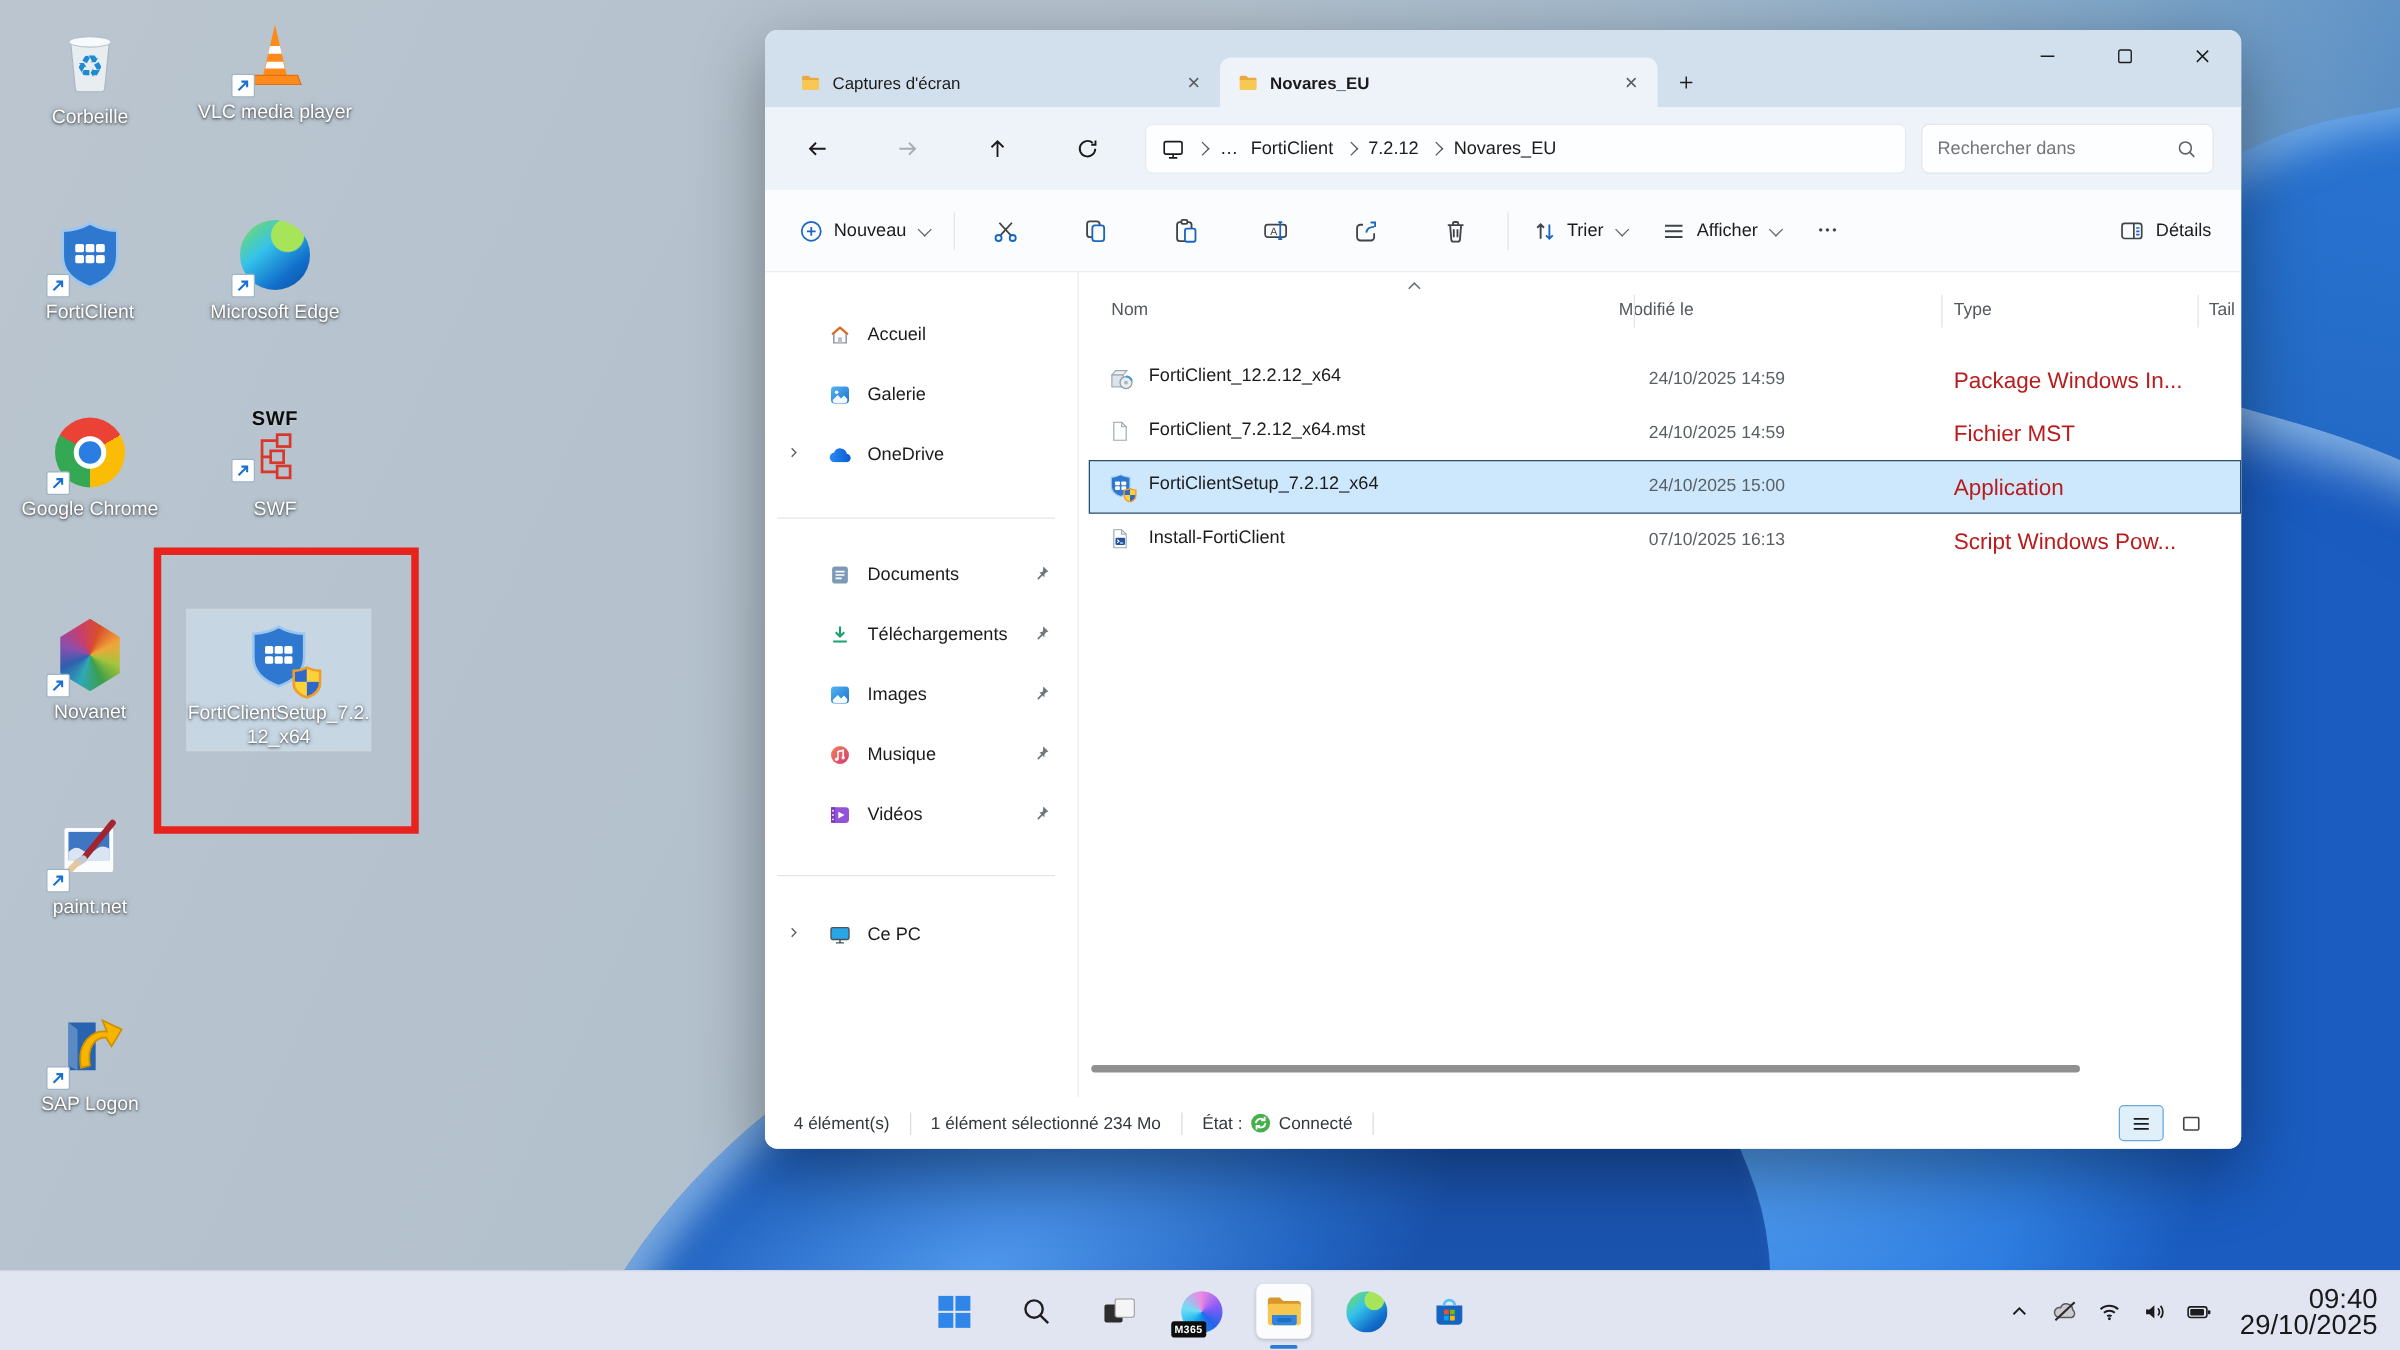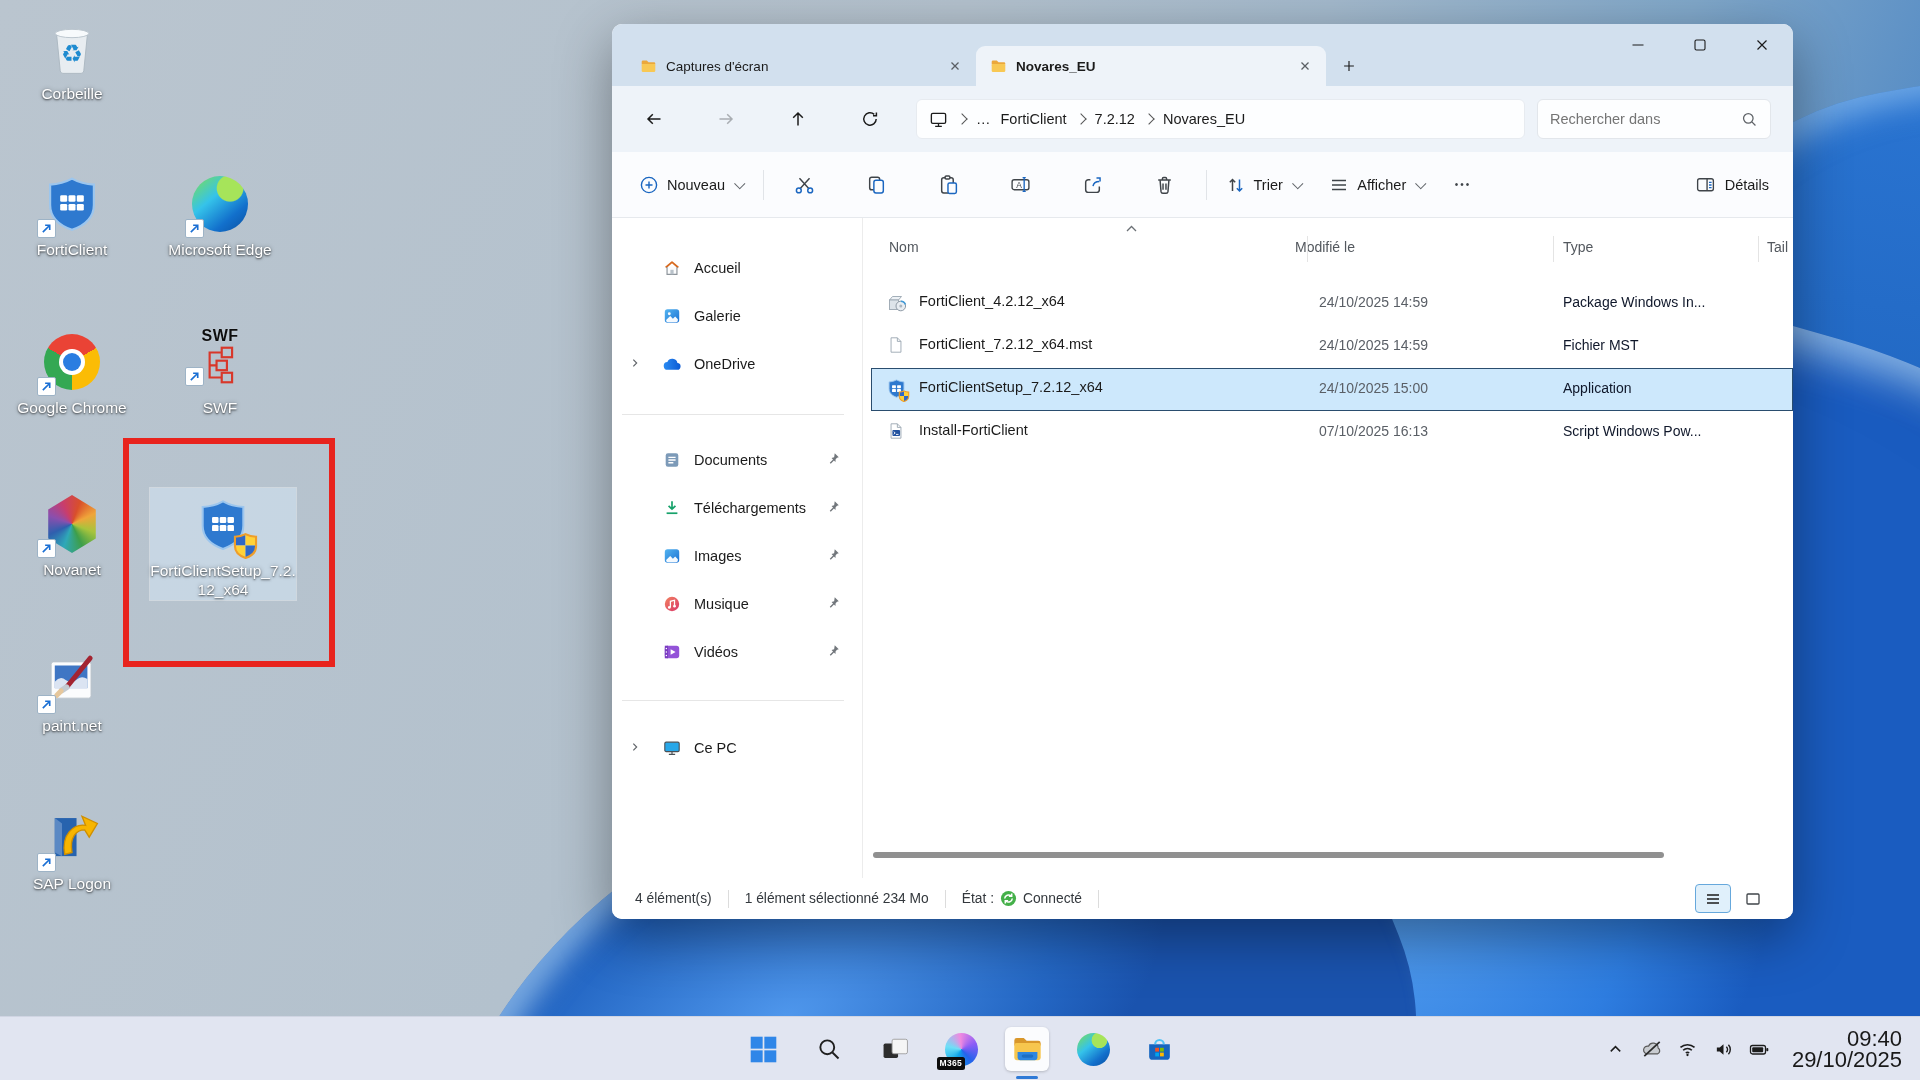--- a/index.html
+++ b/index.html
@@ -94,21 +94,21 @@
   .ssep{position:absolute;left:10px;right:18px;height:1px;background:#e6e6e6;}
 
   .flist{flex:1;position:relative;}
   .fhead{position:absolute;left:0;top:14px;right:0;height:34px;font-size:14px;color:#53585e;}
   .hcell{position:absolute;top:7px;white-space:nowrap;}
   .hsep{position:absolute;top:4px;width:1px;height:26px;background:#e4e4e4;}
   .frow{position:absolute;left:8px;right:0;height:43px;}
   .frow .fic{position:absolute;left:16px;top:11px;width:22px;height:22px;}
   .frow .fname{position:absolute;left:48px;top:11px;font-size:14.5px;color:#1b1b1b;white-space:nowrap;}
   .frow .fmod{position:absolute;left:448px;top:12px;font-size:14px;color:#5a5f66;white-space:nowrap;}
-  .frow .ftype{position:absolute;left:692px;top:12px;font-size:14px;color:#0f172a;white-space:nowrap;}
+  .frow .ftype{position:absolute;left:692px;top:12px;font-size:18px;color:#b91c1c;white-space:nowrap;}
   .frow.sel{background:#cde8fc;outline:1.5px solid #2a4d6e;outline-offset:-1.5px;}
   .hscroll{position:absolute;left:10px;top:634px;width:791px;height:6px;border-radius:3px;background:#909090;}
 
   .statusbar{position:absolute;left:0;bottom:0;right:0;height:41px;display:flex;align-items:center;
     padding-left:23px;box-sizing:border-box;font-size:13.8px;color:#33383d;background:#fff;}
   .vsep{width:1px;height:18px;background:#dcdcdc;margin:0 16px;}
   .stateg{display:flex;align-items:center;gap:6px;}
   .viewbtns{position:absolute;right:22px;display:flex;gap:4px;}
   .vbtn{width:34px;height:27px;border-radius:4px;display:flex;align-items:center;justify-content:center;border:1px solid transparent;}
   .vbtn.active{border-color:#66a8dc;background:#e0f0fb;}
@@ -146,20 +146,36 @@
     <div class="dimg">
       <svg viewBox="0 0 64 64" width="58" height="58">
         <path d="M15 17 h34 l-4 40 a3 3 0 0 1 -3 3 H22 a3 3 0 0 1 -3 -3 Z" fill="#eef2f6" fill-opacity="0.88" stroke="#aab6c0"></path>
         <ellipse cx="32" cy="16" rx="18.5" ry="4.6" fill="#f7fafc" stroke="#b6c1ca"></ellipse>
         <text x="32" y="47" font-size="27" text-anchor="middle" fill="#1e8bd0" font-family="DejaVu Sans">♻</text>
       </svg>
     </div>
     <div class="dlabel">Corbeille</div>
   </div>
 
+  <div class="dcell" style="left:155px;top:12px;">
+    <div class="dimg">
+      <svg viewBox="0 0 64 64" width="58" height="58">
+        <path d="M32 5 L21 52 H43 Z" fill="#ff8a1c"></path>
+        <path d="M27.6 24 h8.8 l1.6 7 H26 Z" fill="#ffffff"></path>
+        <path d="M24.8 38 h14.4 l1.4 6 H23.4 Z" fill="#ffffff"></path>
+        <path d="M12 50 h40 l3 8 H9 Z" fill="#ff8a1c" stroke="#e0720e"></path>
+      </svg>
+      <span class="sc">
+        <svg width="11" height="11" viewBox="0 0 12 12">
+            <path d="M2 10 L9 3 M4.5 2.5 H9.5 V7.5" stroke="#1a6fd4" stroke-width="1.8" fill="none"></path>
+          </svg>
+      </span>
+    </div>
+    <div class="dlabel">VLC media player</div>
+  </div>
 
   <div class="dcell" style="left:7px;top:172px;">
     <div class="dimg">
       <svg viewBox="0 0 64 64" width="56" height="56">
         <path d="M32 3 C40 7.5 50 9.5 57 9.8 V33 C57 47.5 46 56.5 32 61.5 C18 56.5 7 47.5 7 33 V9.8 C14 9.5 24 7.5 32 3 Z" fill="#2e79cf" stroke="#9cc6ee" stroke-width="2.5"></path>
         <rect x="18.5" y="22" width="8" height="7.5" rx="1.5" fill="#fff"></rect>
           <rect x="28" y="22" width="8" height="7.5" rx="1.5" fill="#fff"></rect>
           <rect x="37.5" y="22" width="8" height="7.5" rx="1.5" fill="#fff"></rect>
         <rect x="18.5" y="32" width="8" height="7.5" rx="1.5" fill="#fff"></rect>
           <rect x="28" y="32" width="8" height="7.5" rx="1.5" fill="#fff"></rect>
@@ -631,21 +647,21 @@
         </div>
 
         <div class="frow" style="top:64px;">
           <span class="fic"><svg viewBox="0 0 20 20" width="20">
                 <path d="M2.5 7 l3 -3.5 h9 l-3 3.5 Z" fill="#eef2f6" stroke="#9aa6b1" stroke-width=".9"></path>
                 <rect x="2.5" y="7" width="9" height="9.5" fill="#dde4ea" stroke="#9aa6b1" stroke-width=".9"></rect>
                 <circle cx="13.8" cy="13" r="4.8" fill="#e8edf2" stroke="#8f9ba6"></circle>
                 <circle cx="13.8" cy="13" r="1.5" fill="#aab6c0"></circle>
                 <path d="M13.8 8.2 a4.8 4.8 0 0 1 4.6 3.4" stroke="#3f9ad8" stroke-width="1.6" fill="none"></path>
               </svg></span>
-          <span class="fname">FortiClient_4.2.12_x64</span>
+          <span class="fname">FortiClient_12.2.12_x64</span>
           <span class="fmod">24/10/2025 14:59</span>
           <span class="ftype">Package Windows In...</span>
         </div>
 
         <div class="frow" style="top:107px;">
           <span class="fic"><svg viewBox="0 0 20 20" width="18">
                 <path d="M4.5 2 h7 l4 4 v12 h-11 Z" fill="#fff" stroke="#9aa6b1"></path>
                 <path d="M11.5 2 v4 h4" fill="none" stroke="#9aa6b1"></path>
               </svg></span>
           <span class="fname">FortiClient_7.2.12_x64.mst</span>

